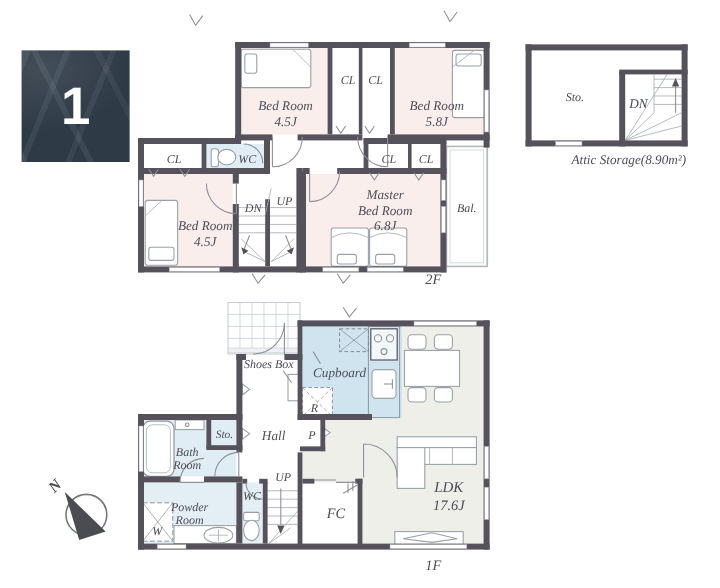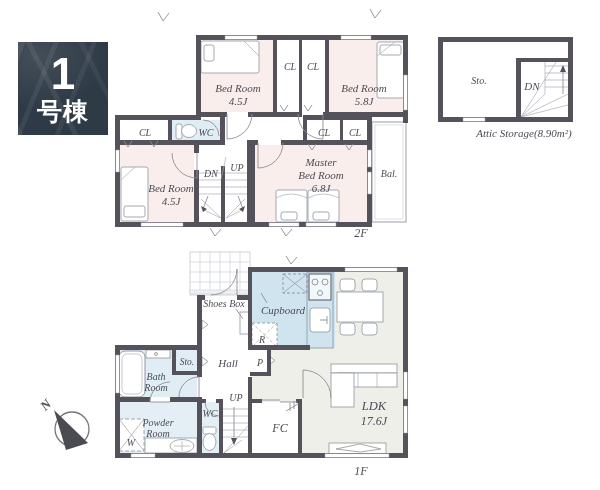--- a/index.html
+++ b/index.html
@@ -25,21 +25,20 @@
   .win{fill:#ffffff;stroke:#a0a0aa;stroke-width:0.5;}
   .s9{font-size:9.5px;} .s10{font-size:10px;} .s11{font-size:11px;} .s12{font-size:12px;} .s13{font-size:12.5px;}
 </style>
 </head>
 <body>
 
 <div class="stage">
 
   <div class="badge">
     <div class="num">1</div>
-    <div class="suffix">号棟</div>
   </div>
 
   <svg width="600" height="490" viewBox="0 0 600 490">
 
     <g>
 
       <rect x="117" y="38" width="289" height="186" fill="#ffffff"></rect>
       <rect x="199" y="40" width="74" height="72" fill="#f9eeec"></rect>
       <rect x="329" y="40" width="76" height="72" fill="#f9eeec"></rect>
       <rect x="120" y="145" width="74" height="77" fill="#f9eeec"></rect>

